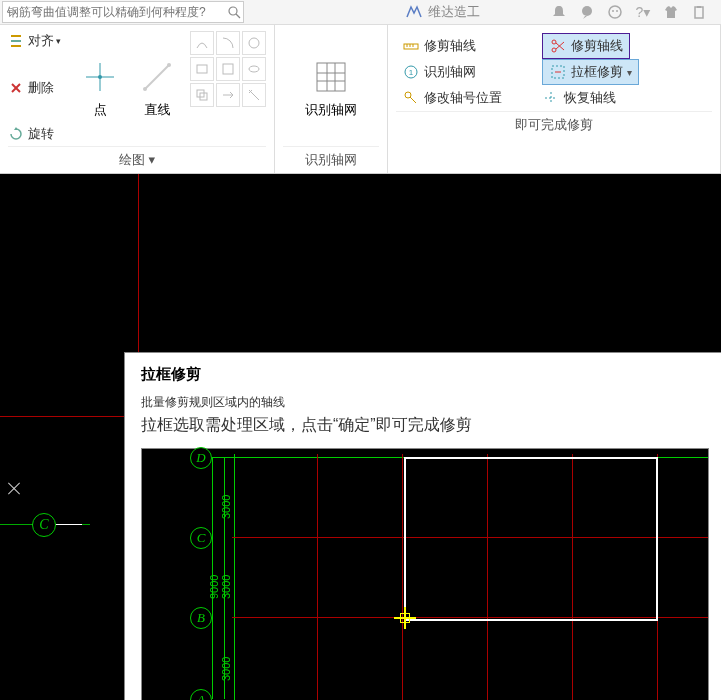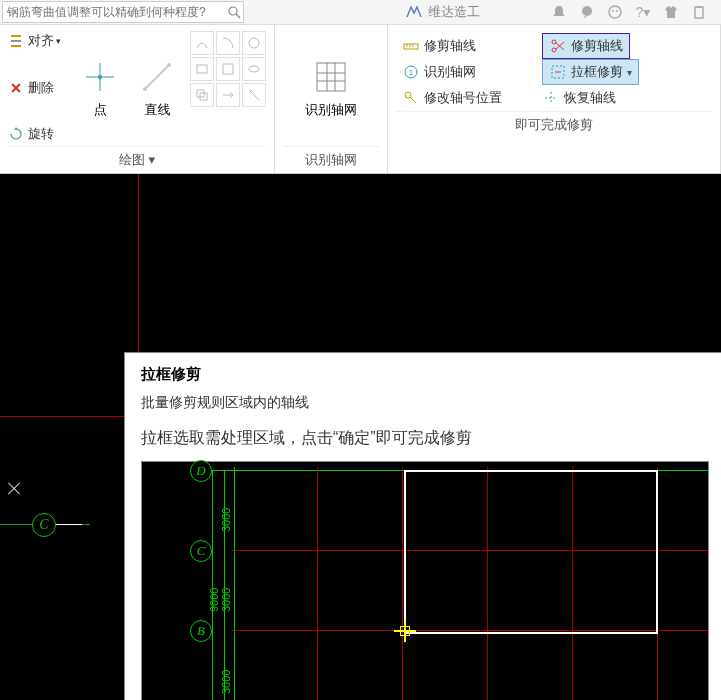--- a/index.html
+++ b/index.html
@@ -180,21 +180,21 @@
 }
 .cursor-x::before { width:16px;height:1px; top:8px; transform:rotate(45deg);}
 .cursor-x::after { width:16px;height:1px; top:8px; transform:rotate(-45deg);}
 .tooltip {
   position:absolute; left:124px; top:178px; width:598px;
   background:#fff; border:1px solid #888; box-shadow:2px 2px 6px rgba(0,0,0,0.3);
   z-index:10;
 }
 .tooltip-inner { padding:12px 16px;}
 .tt-title { font-weight:bold; font-size:15px; margin-bottom:10px;}
-.tt-sub { font-size:14px; color:#333; margin-bottom:16px;}
+.tt-sub { font-size:12px; color:#333; margin-bottom:4px;}
 .tt-desc { font-size:16px; color:#333; margin-bottom:12px;}
 .tt-img {
   width:100%; height:270px; background:#000; border:1px solid #888;
   position:relative;
 }
 .grid-line-h { position:absolute; height:1px; background:#a00; left:90px; right:0;}
 .grid-line-v { position:absolute; width:1px; background:#a00; top:5px; bottom:4px;}
 .grid-green-h { position:absolute; height:1px; background:#0c0; left:70px; right:0;}
 .grid-green-v { position:absolute; width:1px; background:#0c0; top:5px; bottom:4px;}
 .sel-rect { position:absolute; border:2px solid #fff;}

